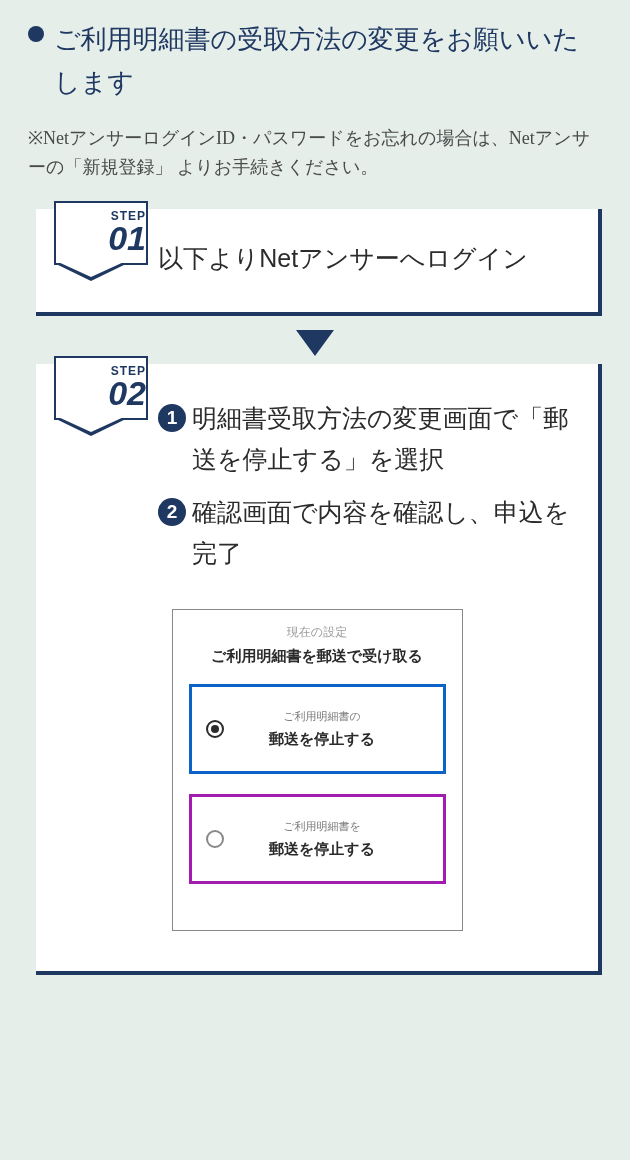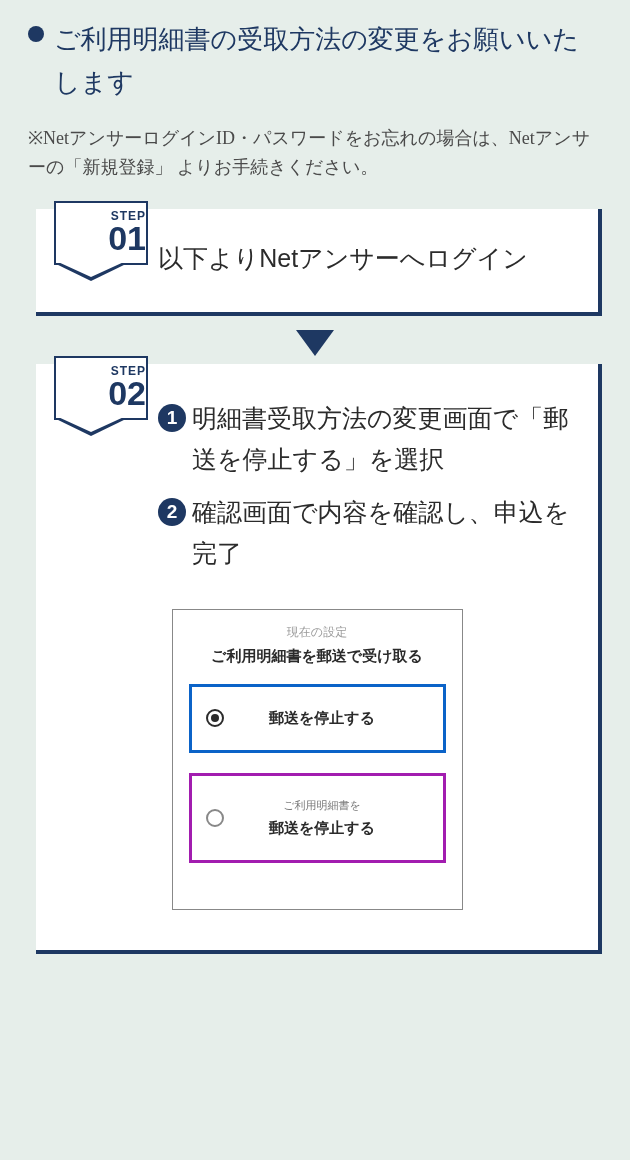--- a/index.html
+++ b/index.html
@@ -81,20 +81,21 @@
       font-weight: 700;
       color: #1e3862;
       letter-spacing: 1px;
       margin-bottom: -2px;
     }
     .step-tag-num {
       font-size: 34px;
       font-weight: 700;
       color: #1e3862;
       line-height: 1;
+      font-style: italic;
     }
     .step-card-text {
       font-size: 25px;
       line-height: 1.7;
       color: #2b2b2b;
       font-weight: 400;
     }
     .arrow-down {
       margin: 8px auto 8px auto;
       width: 0; height: 0;
@@ -246,20 +247,21 @@
     </div>
   </div>
 
   <div class="screenshot-frame">
     <div class="current-label">現在の設定</div>
     <div class="current-setting">ご利用明細書を郵送で受け取る</div>
 
     <div class="option-box selected">
       <span class="radio selected"></span>
       <div class="option-content">
+        <div class="option-sub">ご利用明細書の</div>
         <div class="option-main">郵送を停止する</div>
       </div>
     </div>
 
     <div class="option-box unselected">
       <span class="radio unselected"></span>
       <div class="option-content">
         <div class="option-sub">ご利用明細書を</div>
         <div class="option-main">郵送を停止する</div>
       </div>

